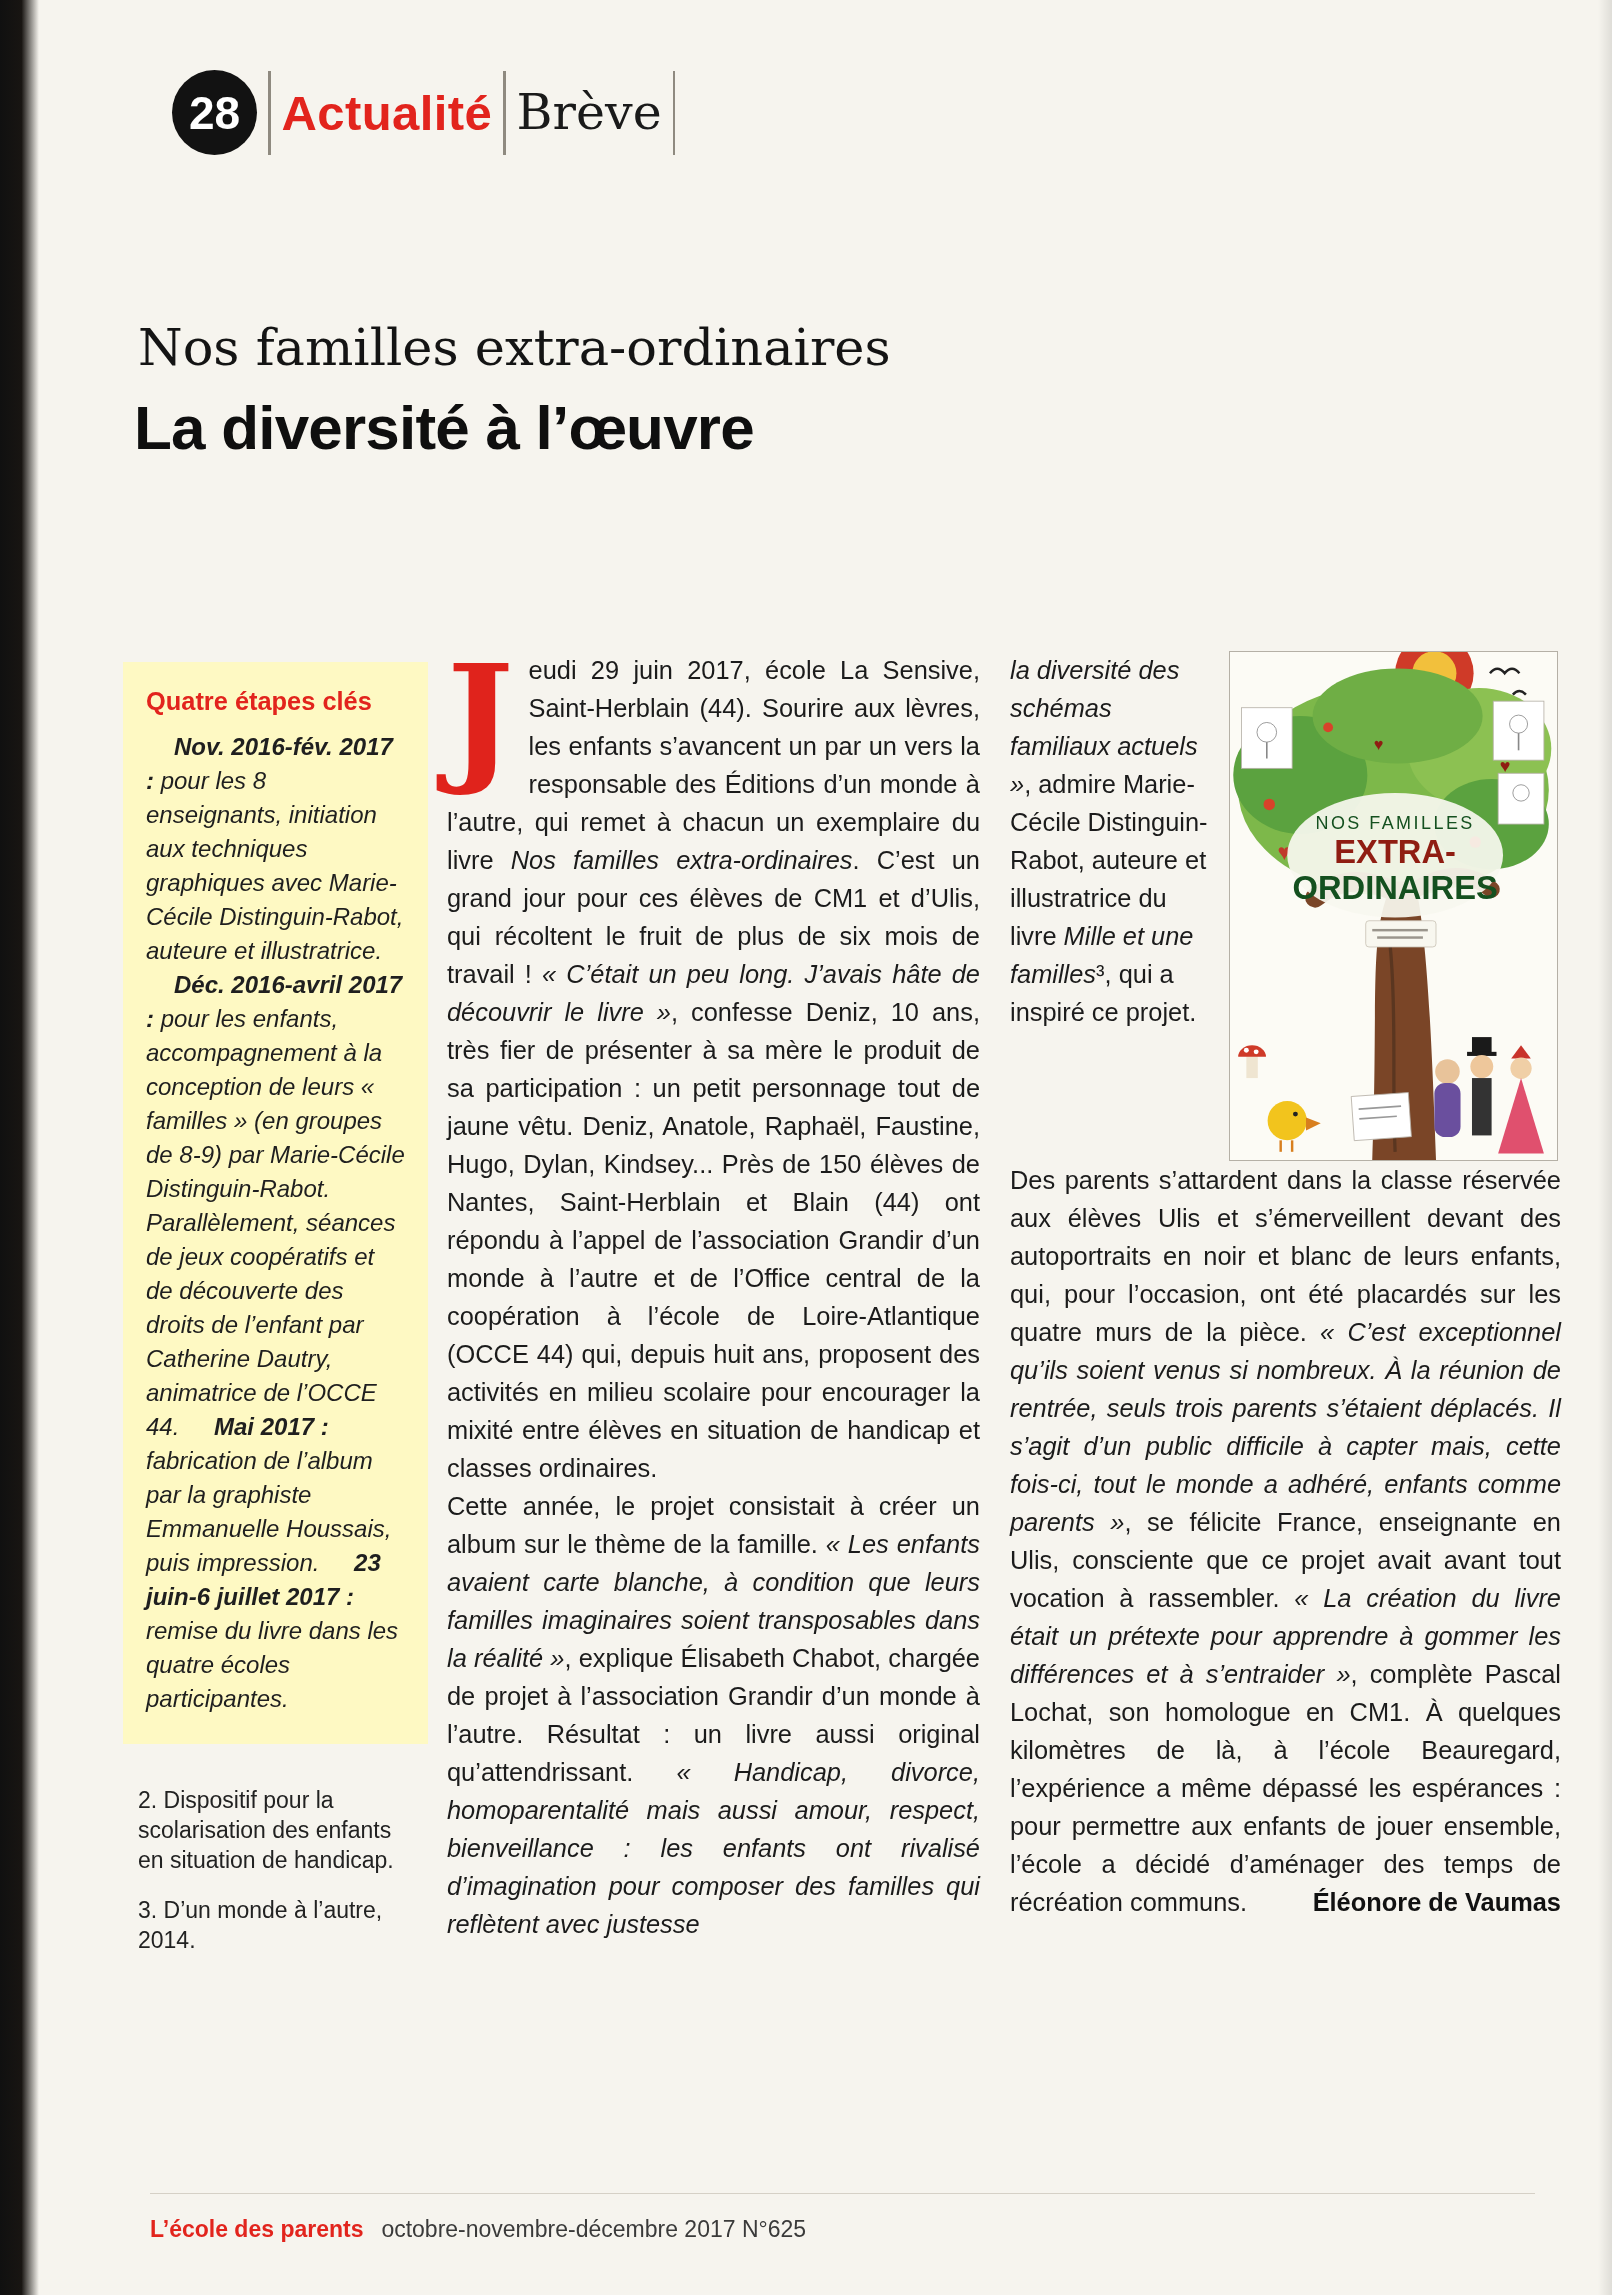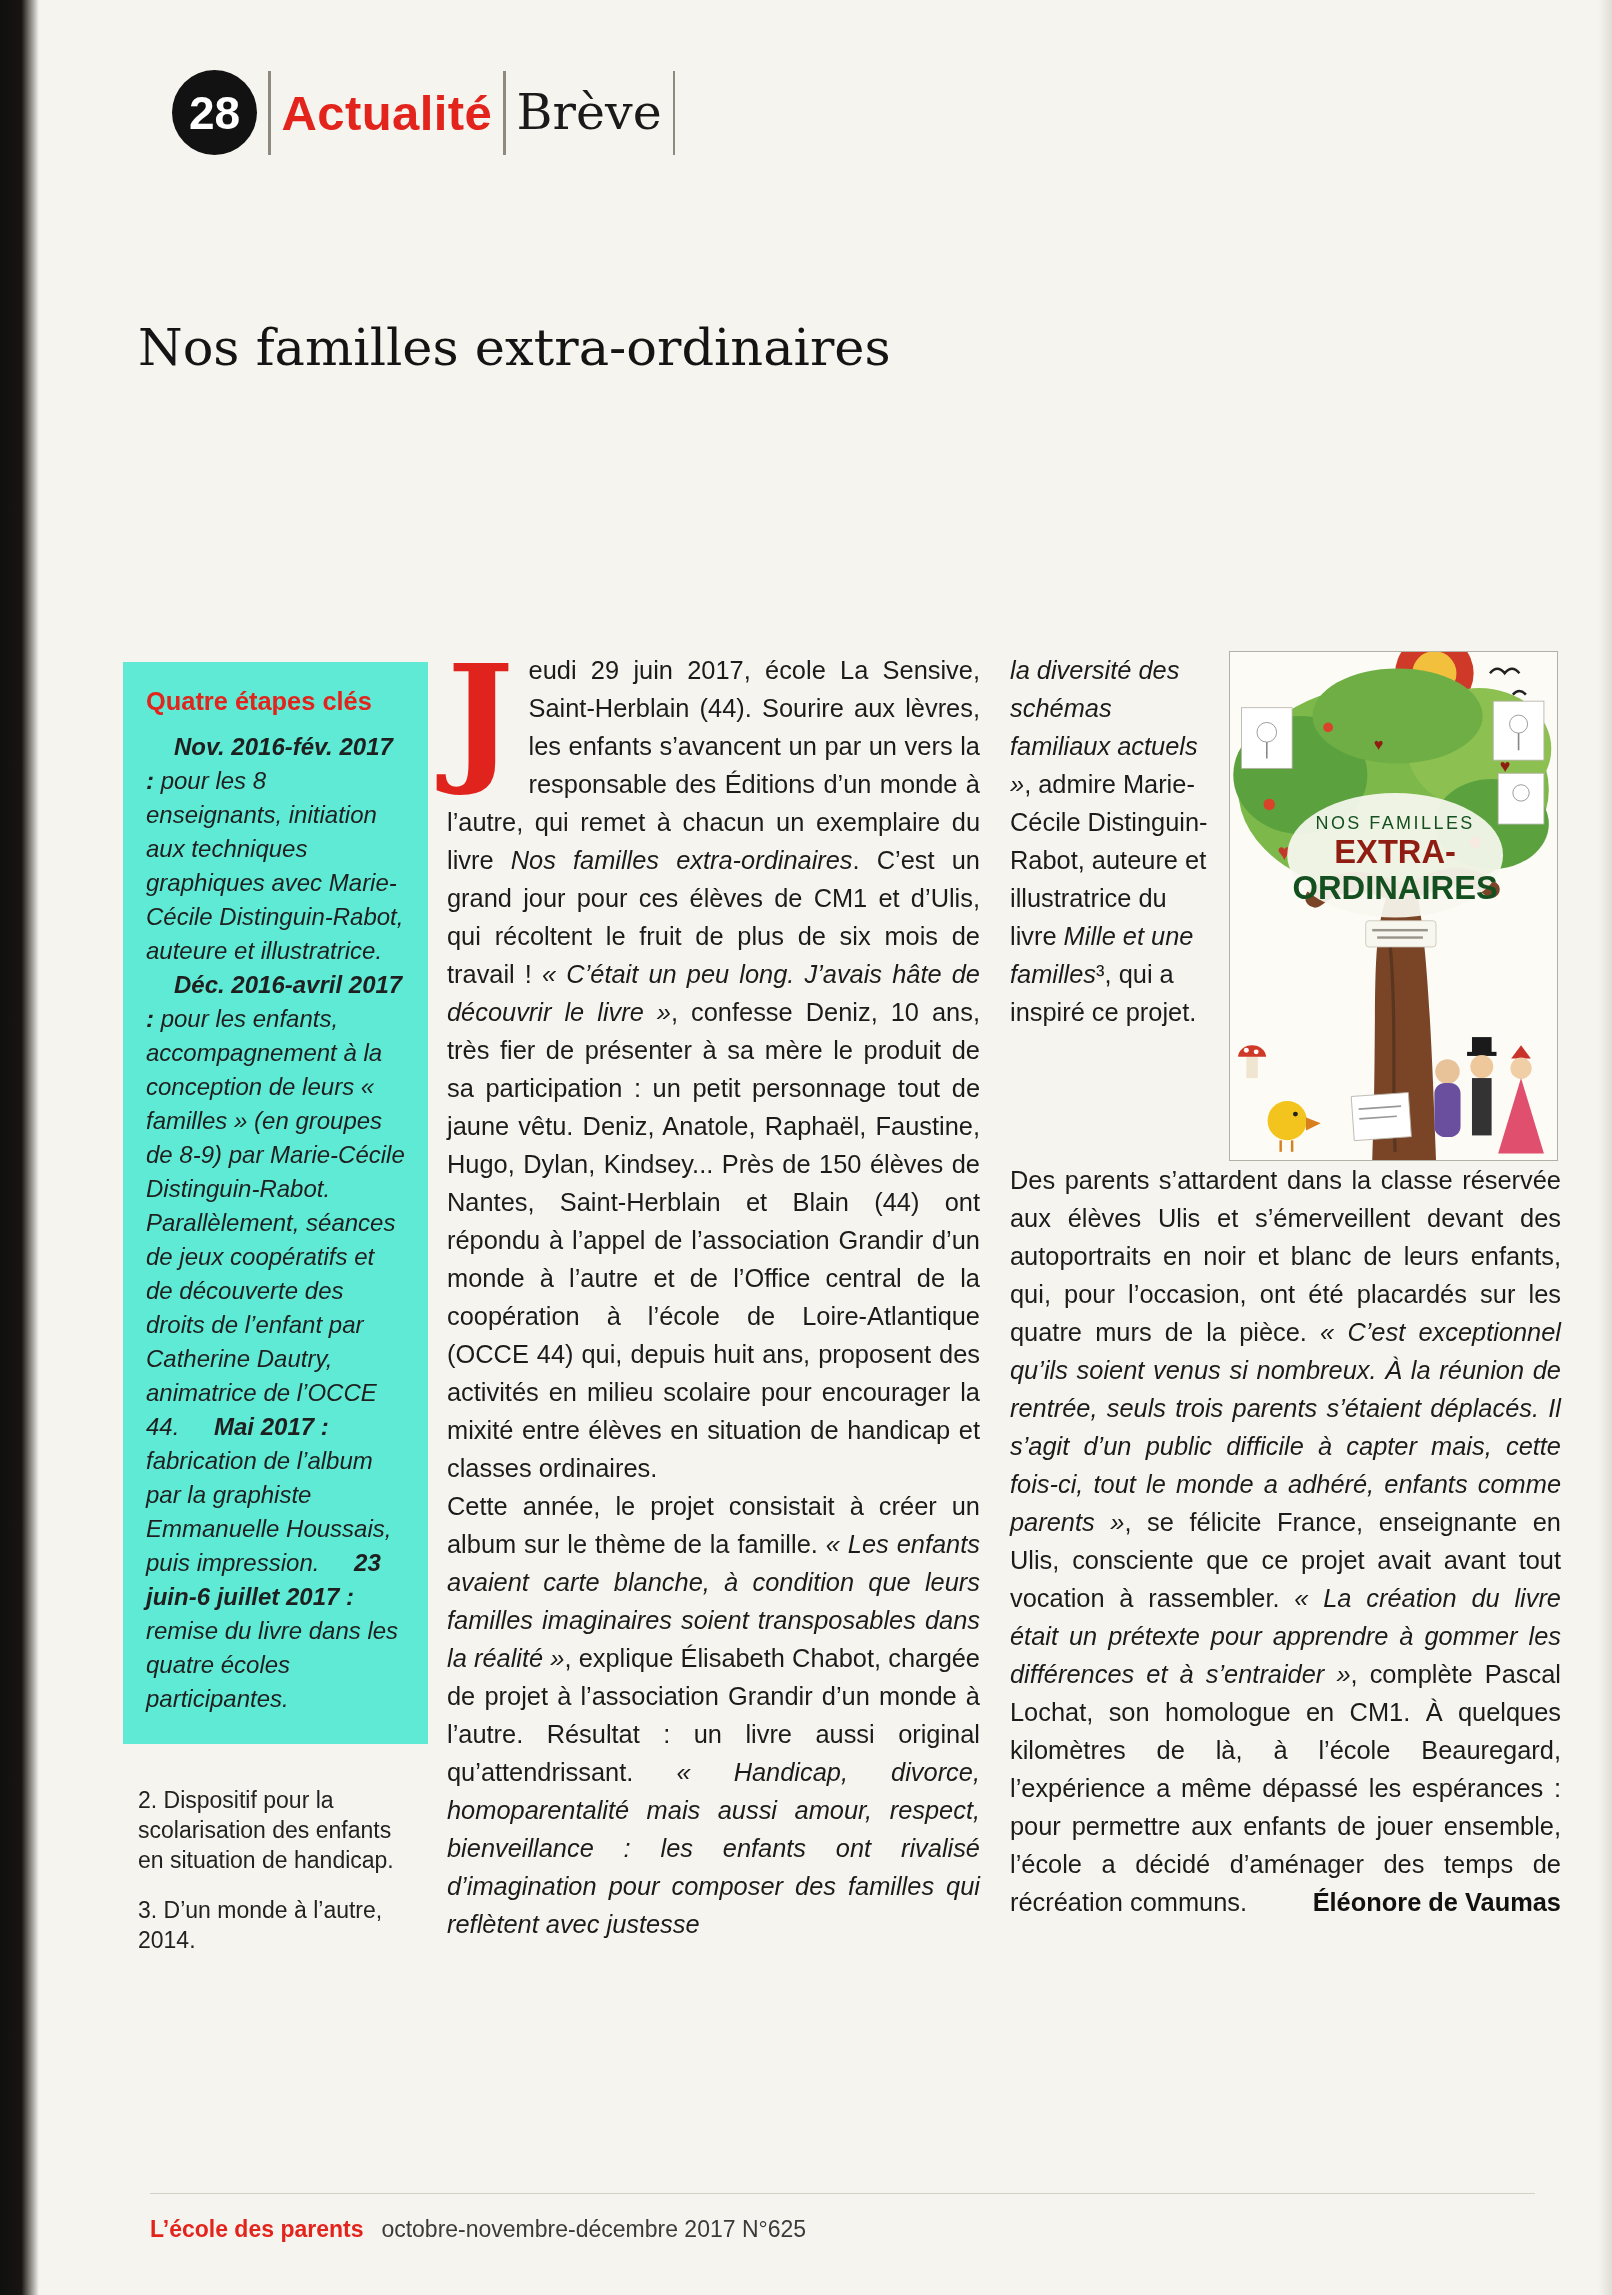--- a/index.html
+++ b/index.html
@@ -52,21 +52,21 @@
   }
   .lead {
     position: absolute; left: 138px; top: 505px; width: 1385px; margin: 0;
     font-size: 30px; line-height: 43px; color: #333; letter-spacing: 0.3px;
     white-space: pre-line;
   }
 
   
   .sidebar {
     position: absolute; left: 123px; top: 662px; width: 305px;
-    background: #5eead4; padding: 24.6px 21px 28px 23px;
+    background: #fef9c3; padding: 24.6px 21px 28px 23px;
   }
   .sidebar-title { margin: 0 0 14.8px 0; color: #e2241d; font-size: 25.4px; font-weight: 700; }
   .sb-body { margin: 0; font-size: 24px; line-height: 34px; color: #1f1f1f; font-style: italic; }
 
   
   .footnotes { position: absolute; left: 138px; top: 1785px; width: 285px; }
   .footnote { margin: 0 0 19.7px 0; font-size: 23px; line-height: 30px; color: #222; }
 
   
   .col-mid {
@@ -122,20 +122,21 @@
       <span>28</span>
     </div>
     <div class="vline"></div>
     <div class="section-label">Actualité</div>
     <div class="vline"></div>
     <div class="rubric-label">Brève</div>
     <div class="vline"></div>
   </header>
 
   <h2 class="kicker">Nos familles extra-ordinaires</h2>
+  <h1 class="title">La diversité à l’œuvre</h1>
 
   <aside class="sidebar">
     <h3 class="sidebar-title">Quatre étapes clés</h3>
     <p class="sb-body"><span class="it bd">Nov. 2016-fév. 2017 : </span><span class="it">pour les 8 enseignants, initiation aux techniques graphiques avec Marie-Cécile Distinguin-Rabot, auteure et illustratrice. </span><span class="it bd">Déc. 2016-avril 2017 : </span><span class="it">pour les enfants, accompagnement à la conception de leurs « familles » (en groupes de 8-9) par Marie-Cécile Distinguin-Rabot. Parallèlement, séances de jeux coopératifs et de découverte des droits de l’enfant par Catherine Dautry, animatrice de l’OCCE 44. </span><span class="it bd">Mai 2017 : </span><span class="it">fabrication de l’album par la graphiste Emmanuelle Houssais, puis impression. </span><span class="it bd">23 juin-6 juillet 2017 : </span><span class="it">remise du livre dans les quatre écoles participantes.</span></p>
   </aside>
 
   <div class="footnotes">
       <p class="footnote">2. Dispositif pour la scolarisation des enfants en situation de handicap.</p>
       <p class="footnote">3. D’un monde à l’autre, 2014.</p>
     </div>

